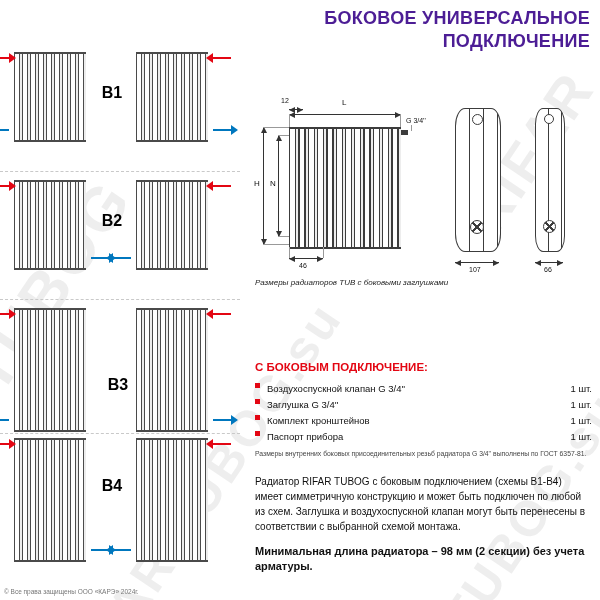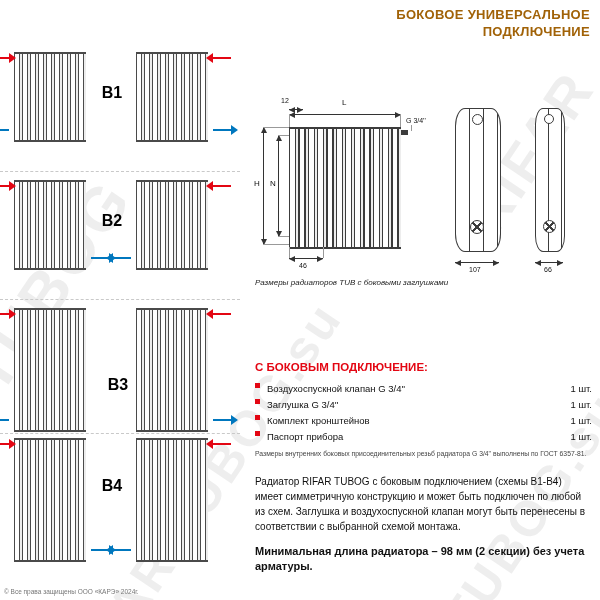--- a/index.html
+++ b/index.html
@@ -6,22 +6,22 @@
   #page{position:relative;width:600px;height:600px;background:#fff;overflow:hidden;
         font-family:"Liberation Sans",sans-serif;color:#111;}
 
   
   .wm{position:absolute;z-index:1;font-weight:bold;color:#1a1a1a;opacity:0.07;
       white-space:nowrap;letter-spacing:3px;transform:rotate(-56deg);pointer-events:none;}
 
   #content{position:absolute;inset:0;z-index:2;}
 
   
-  #title{position:absolute;top:7px;right:10px;text-align:right;font-size:13px;
-         font-weight:800;line-height:1.3;letter-spacing:.3px;color:#a16207;}
+  #title{position:absolute;top:7px;right:10px;text-align:right;font-size:18px;
+         font-weight:800;line-height:1.3;letter-spacing:.3px;color:#4c1d95;}
 
   
   .rad{position:absolute;border-top:2.5px solid #4a4a4a;border-bottom:2.5px solid #4a4a4a;
        background:repeating-linear-gradient(90deg,#4a4a4a 0 1.2px,#fff 1.2px 5.2px,#4a4a4a 5.2px 6.4px,#ededed 6.4px 8px);}
   .scheme-label{position:absolute;left:95px;width:34px;text-align:center;
                 font-weight:bold;font-size:16px;color:#000;}
   .sep{position:absolute;left:0;width:240px;border-top:1px dashed #c9c9c9;}
 
   .arr{position:absolute;height:2px;width:18px;}
   .arr.red{background:#e30613;} .arr.blue{background:#0077be;}

